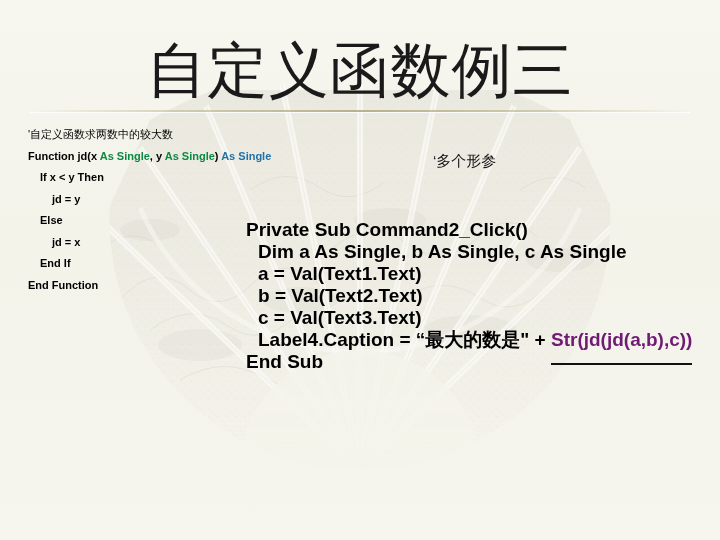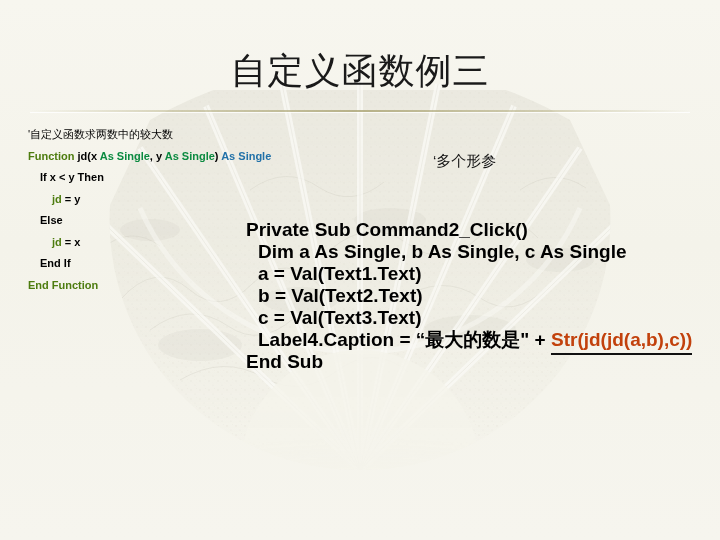--- a/index.html
+++ b/index.html
@@ -33,21 +33,21 @@
     opacity: .5;
     pointer-events: none;
   }
 
   
   .title {
     position: absolute;
     left: 0; right: 0;
     top: 44px;
     text-align: center;
-    font-size: 36px;
+    font-size: 60px;
     line-height: 54px;
     letter-spacing: 1px;
     color: #1a1a1a;
     font-weight: 400;
     white-space: nowrap;
   }
   .title-rule {
     position: absolute;
     left: 30px;
     width: 660px;
@@ -74,30 +74,30 @@
     font-family: "Liberation Sans", "DejaVu Sans", sans-serif;
     font-size: 11px;
     line-height: 21.5px;
     white-space: pre;
   }
   .code-left  { left: 28px;  top: 124px; }
   .code-right { left: 246px; top: 219px; font-size: 19px; line-height: 22px; }
 
   .code .ln { display: block; }
   .bold { font-weight: bold; text-align: center; }
-  .red   { color: #4d7c0f; font-weight: bold; }
+  .red   { color: #000000; font-weight: bold; }
   .green { color: #0b8a40; font-weight: bold; }
   .blue  { color: #2171a8; font-weight: bold; }
   .cmt   { color: #000000; }
 
   .underlined {
-    color: #c2410c;
+    color: #701a75;
     font-weight: bold;
     border-bottom: 2px solid #111111;
-    padding-bottom: 3px;
+    padding-bottom: 13px;
   }
   .hdr-comment {
     position: absolute;
     left: 433px;
     top: 152px;
     font-size: 15px;
     color: #111111;
     white-space: nowrap;
   }
 </style>

